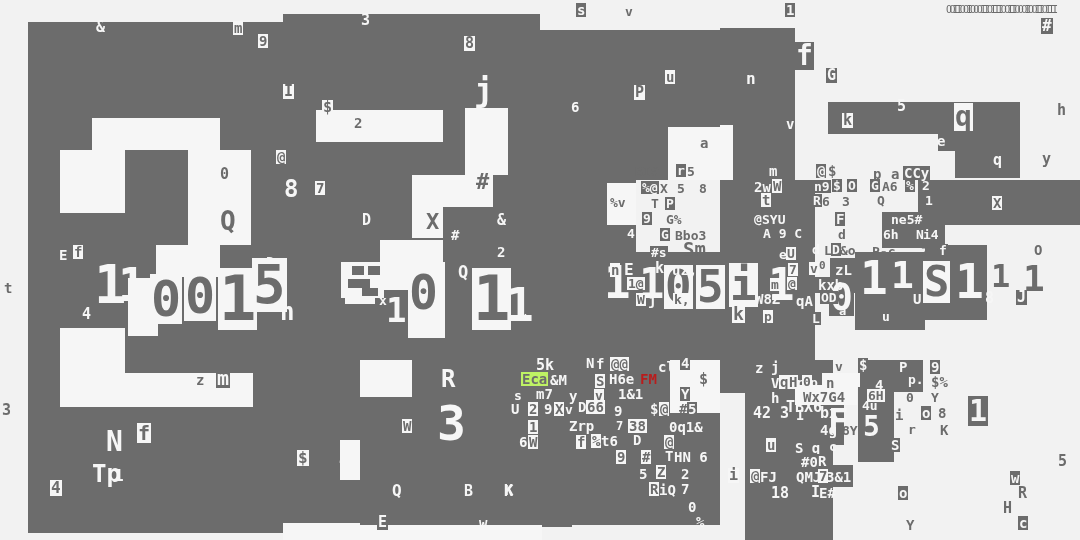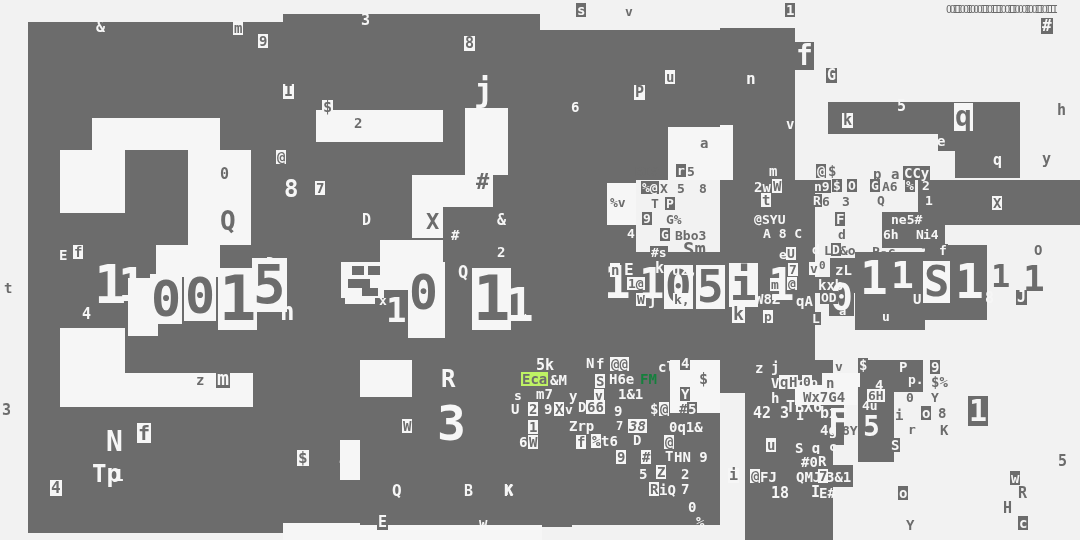--- a/index.html
+++ b/index.html
@@ -146,21 +146,21 @@
     <div class="gl g" style="left: 666px; top: 213px; font-size: 13px; color: rgb(108, 108, 108); background: transparent;">G%</div>
     <div class="gl gb" style="left: 753px; top: 212px; font-size: 13px; color: rgb(246, 246, 246); background: rgb(108, 108, 108);">@</div>
     <div class="gl w" style="left: 762px; top: 213px; font-size: 13px; color: rgb(246, 246, 246); background: transparent;">SYU</div>
     <div class="gl gb" style="left: 835px; top: 212px; font-size: 14px; color: rgb(246, 246, 246); background: rgb(108, 108, 108);">F</div>
     <div class="gl w" style="left: 891px; top: 213px; font-size: 13px; color: rgb(246, 246, 246); background: transparent;">ne5#</div>
     <div class="gl wb" style="left: 992px; top: 196px; font-size: 14px; color: rgb(108, 108, 108); background: rgb(246, 246, 246);">X</div>
     <div class="gl gb" style="left: 450px; top: 228px; font-size: 14px; color: rgb(246, 246, 246); background: rgb(108, 108, 108);">#</div>
     <div class="gl gb" style="left: 626px; top: 227px; font-size: 13px; color: rgb(246, 246, 246); background: rgb(108, 108, 108);">4</div>
     <div class="gl gb" style="left: 660px; top: 228px; font-size: 13px; color: rgb(246, 246, 246); background: rgb(108, 108, 108);">G</div>
     <div class="gl g" style="left: 675px; top: 229px; font-size: 13px; color: rgb(108, 108, 108); background: transparent;">Bbo3</div>
-    <div class="gl w" style="left: 763px; top: 227px; font-size: 13px; color: rgb(246, 246, 246); background: transparent;">A 8 C</div>
+    <div class="gl w" style="left: 763px; top: 227px; font-size: 13px; color: rgb(246, 246, 246); background: transparent;">A 9 C</div>
     <div class="gl g" style="left: 838px; top: 228px; font-size: 13px; color: rgb(108, 108, 108); background: transparent;">d</div>
     <div class="gl w" style="left: 883px; top: 228px; font-size: 13px; color: rgb(246, 246, 246); background: transparent;">6h</div>
     <div class="gl gb" style="left: 915px; top: 228px; font-size: 13px; color: rgb(246, 246, 246); background: rgb(108, 108, 108);">N</div>
     <div class="gl w" style="left: 923px; top: 228px; font-size: 13px; color: rgb(246, 246, 246); background: transparent;">i4</div>
     <div class="gl g" style="left: 683px; top: 240px; font-size: 19px; color: rgb(108, 108, 108); background: transparent;">Sm</div>
     <div class="gl gb" style="left: 650px; top: 246px; font-size: 13px; color: rgb(246, 246, 246); background: rgb(108, 108, 108);">#s</div>
     <div class="gl w" style="left: 59px; top: 248px; font-size: 14px; color: rgb(246, 246, 246); background: transparent;">E</div>
     <div class="gl wb" style="left: 73px; top: 245px; font-size: 14px; color: rgb(108, 108, 108); background: rgb(246, 246, 246);">f</div>
     <div class="gl w" style="left: 779px; top: 248px; font-size: 13px; color: rgb(246, 246, 246); background: transparent;">e</div>
     <div class="gl wb" style="left: 786px; top: 247px; font-size: 13px; color: rgb(108, 108, 108); background: rgb(246, 246, 246);">U</div>
@@ -250,21 +250,21 @@
     <div class="gl w" style="left: 536px; top: 358px; font-size: 15px; color: rgb(246, 246, 246); background: transparent;">5k</div>
     <div class="gl gb" style="left: 585px; top: 356px; font-size: 14px; color: rgb(246, 246, 246); background: rgb(108, 108, 108);">N</div>
     <div class="gl w" style="left: 596px; top: 357px; font-size: 14px; color: rgb(246, 246, 246); background: transparent;">f</div>
     <div class="gl wb" style="left: 610px; top: 357px; font-size: 14px; color: rgb(108, 108, 108); background: rgb(246, 246, 246);">@@</div>
     <div class="gl w" style="left: 658px; top: 360px; font-size: 14px; color: rgb(246, 246, 246); background: transparent;">cl</div>
     <div class="gl gb" style="left: 680px; top: 356px; font-size: 14px; color: rgb(246, 246, 246); background: rgb(108, 108, 108);">4</div>
     <div class="gl wb" style="left: 521px; top: 372px; font-size: 14px; color: rgb(108, 108, 108); background: #bef264;">Eca</div>
     <div class="gl w" style="left: 550px; top: 373px; font-size: 14px; color: rgb(246, 246, 246); background: transparent;">&amp;M</div>
     <div class="gl wb" style="left: 595px; top: 374px; font-size: 14px; color: rgb(108, 108, 108); background: rgb(246, 246, 246);">S</div>
     <div class="gl w" style="left: 609px; top: 372px; font-size: 14px; color: rgb(246, 246, 246); background: transparent;">H6e</div>
-    <div class="gl w" style="left: 640px; top: 372px; font-size: 14px; color: #15803d; background: transparent;">FM</div>
+    <div class="gl w" style="left: 640px; top: 372px; font-size: 14px; color: #b91c1c; background: transparent;">FM</div>
     <div class="gl g" style="left: 699px; top: 372px; font-size: 15px; color: rgb(108, 108, 108); background: transparent;">$</div>
     <div class="gl w" style="left: 514px; top: 389px; font-size: 13px; color: rgb(246, 246, 246); background: transparent;">s</div>
     <div class="gl w" style="left: 536px; top: 387px; font-size: 14px; color: rgb(246, 246, 246); background: transparent;">m7</div>
     <div class="gl w" style="left: 569px; top: 389px; font-size: 14px; color: rgb(246, 246, 246); background: transparent;">y</div>
     <div class="gl wb" style="left: 594px; top: 389px; font-size: 13px; color: rgb(108, 108, 108); background: rgb(246, 246, 246);">v</div>
     <div class="gl w" style="left: 618px; top: 387px; font-size: 14px; color: rgb(246, 246, 246); background: transparent;">1&amp;1</div>
     <div class="gl gb" style="left: 680px; top: 387px; font-size: 14px; color: rgb(246, 246, 246); background: rgb(108, 108, 108);">Y</div>
     <div class="gl w" style="left: 511px; top: 402px; font-size: 14px; color: rgb(246, 246, 246); background: transparent;">U</div>
     <div class="gl wb" style="left: 528px; top: 402px; font-size: 14px; color: rgb(108, 108, 108); background: rgb(246, 246, 246);">2</div>
     <div class="gl w" style="left: 544px; top: 402px; font-size: 14px; color: rgb(246, 246, 246); background: transparent;">9</div>
@@ -273,33 +273,33 @@
     <div class="gl w" style="left: 578px; top: 400px; font-size: 14px; color: rgb(246, 246, 246); background: transparent;">D</div>
     <div class="gl wb" style="left: 586px; top: 400px; font-size: 14px; color: rgb(108, 108, 108); background: rgb(246, 246, 246);">66</div>
     <div class="gl w" style="left: 614px; top: 404px; font-size: 14px; color: rgb(246, 246, 246); background: transparent;">9</div>
     <div class="gl w" style="left: 650px; top: 402px; font-size: 14px; color: rgb(246, 246, 246); background: transparent;">$</div>
     <div class="gl wb" style="left: 659px; top: 402px; font-size: 14px; color: rgb(108, 108, 108); background: rgb(246, 246, 246);">@</div>
     <div class="gl g" style="left: 679px; top: 402px; font-size: 14px; color: rgb(108, 108, 108); background: transparent;">#</div>
     <div class="gl gb" style="left: 687px; top: 402px; font-size: 14px; color: rgb(246, 246, 246); background: rgb(108, 108, 108);">5</div>
     <div class="gl wb" style="left: 528px; top: 420px; font-size: 14px; color: rgb(108, 108, 108); background: rgb(246, 246, 246);">1</div>
     <div class="gl w" style="left: 569px; top: 419px; font-size: 14px; color: rgb(246, 246, 246); background: transparent;">Zrp</div>
     <div class="gl w" style="left: 616px; top: 420px; font-size: 12px; color: rgb(246, 246, 246); background: transparent;">7</div>
-    <div class="gl wb" style="left: 628px; top: 419px; font-size: 14px; color: rgb(108, 108, 108); background: rgb(246, 246, 246); font-style: italic;">38</div>
+    <div class="gl wb" style="left: 628px; top: 419px; font-size: 14px; color: rgb(108, 108, 108); background: rgb(246, 246, 246);">38</div>
     <div class="gl w" style="left: 669px; top: 420px; font-size: 14px; color: rgb(246, 246, 246); background: transparent;">0q1&amp;</div>
     <div class="gl w" style="left: 519px; top: 435px; font-size: 14px; color: rgb(246, 246, 246); background: transparent;">6</div>
     <div class="gl wb" style="left: 528px; top: 435px; font-size: 14px; color: rgb(108, 108, 108); background: rgb(246, 246, 246);">W</div>
     <div class="gl wb" style="left: 576px; top: 435px; font-size: 14px; color: rgb(108, 108, 108); background: rgb(246, 246, 246);">f</div>
     <div class="gl wb" style="left: 591px; top: 434px; font-size: 14px; color: rgb(108, 108, 108); background: rgb(246, 246, 246);">%</div>
     <div class="gl w" style="left: 601px; top: 434px; font-size: 14px; color: rgb(246, 246, 246); background: transparent;">t6</div>
     <div class="gl w" style="left: 633px; top: 433px; font-size: 14px; color: rgb(246, 246, 246); background: transparent;">D</div>
     <div class="gl wb" style="left: 664px; top: 435px; font-size: 14px; color: rgb(108, 108, 108); background: rgb(246, 246, 246);">@</div>
     <div class="gl wb" style="left: 616px; top: 450px; font-size: 14px; color: rgb(108, 108, 108); background: rgb(246, 246, 246);">9</div>
     <div class="gl wb" style="left: 641px; top: 450px; font-size: 14px; color: rgb(108, 108, 108); background: rgb(246, 246, 246);">#</div>
     <div class="gl gb" style="left: 664px; top: 449px; font-size: 14px; color: rgb(246, 246, 246); background: rgb(108, 108, 108);">T</div>
-    <div class="gl w" style="left: 674px; top: 450px; font-size: 14px; color: rgb(246, 246, 246); background: transparent;">HN 9</div>
+    <div class="gl w" style="left: 674px; top: 450px; font-size: 14px; color: rgb(246, 246, 246); background: transparent;">HN 6</div>
     <div class="gl w" style="left: 639px; top: 467px; font-size: 14px; color: rgb(246, 246, 246); background: transparent;">5</div>
     <div class="gl wb" style="left: 656px; top: 465px; font-size: 14px; color: rgb(108, 108, 108); background: rgb(246, 246, 246);">Z</div>
     <div class="gl w" style="left: 681px; top: 467px; font-size: 14px; color: rgb(246, 246, 246); background: transparent;">2</div>
     <div class="gl w" style="left: 505px; top: 483px; font-size: 14px; color: rgb(246, 246, 246); background: transparent;">K</div>
     <div class="gl wb" style="left: 649px; top: 482px; font-size: 14px; color: rgb(108, 108, 108); background: rgb(246, 246, 246);">R</div>
     <div class="gl w" style="left: 659px; top: 483px; font-size: 14px; color: rgb(246, 246, 246); background: transparent;">iQ</div>
     <div class="gl w" style="left: 681px; top: 482px; font-size: 14px; color: rgb(246, 246, 246); background: transparent;">7</div>
     <div class="gl w" style="left: 688px; top: 500px; font-size: 14px; color: rgb(246, 246, 246); background: transparent;">0</div>
     <div class="gl w" style="left: 696px; top: 515px; font-size: 14px; color: rgb(246, 246, 246); background: transparent;">%</div>
     <div class="gl w" style="left: 755px; top: 361px; font-size: 14px; color: rgb(246, 246, 246); background: transparent;">z</div>

